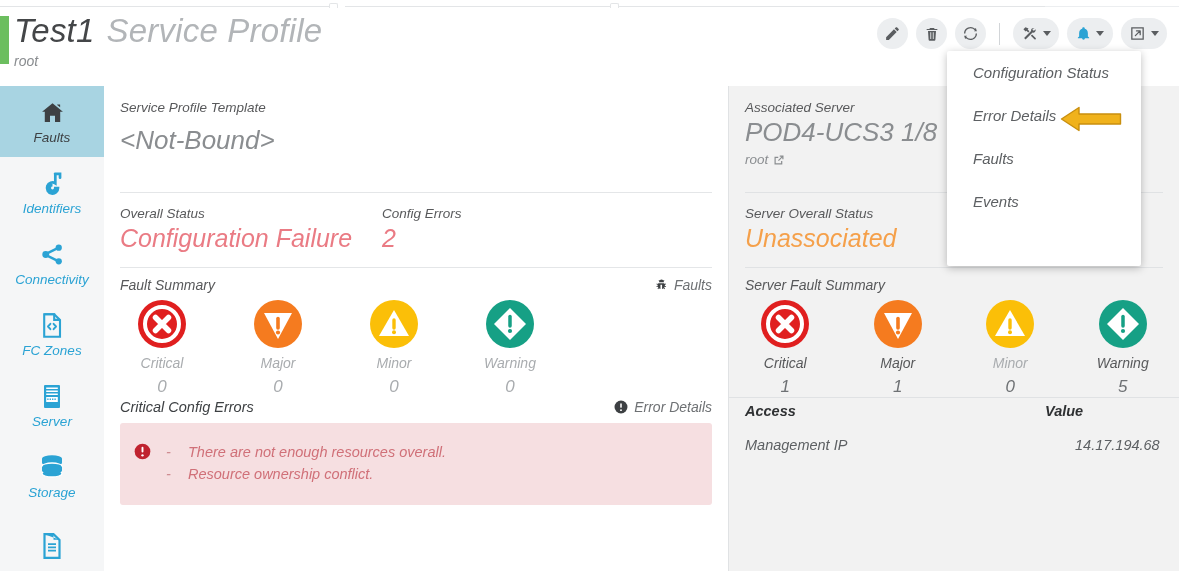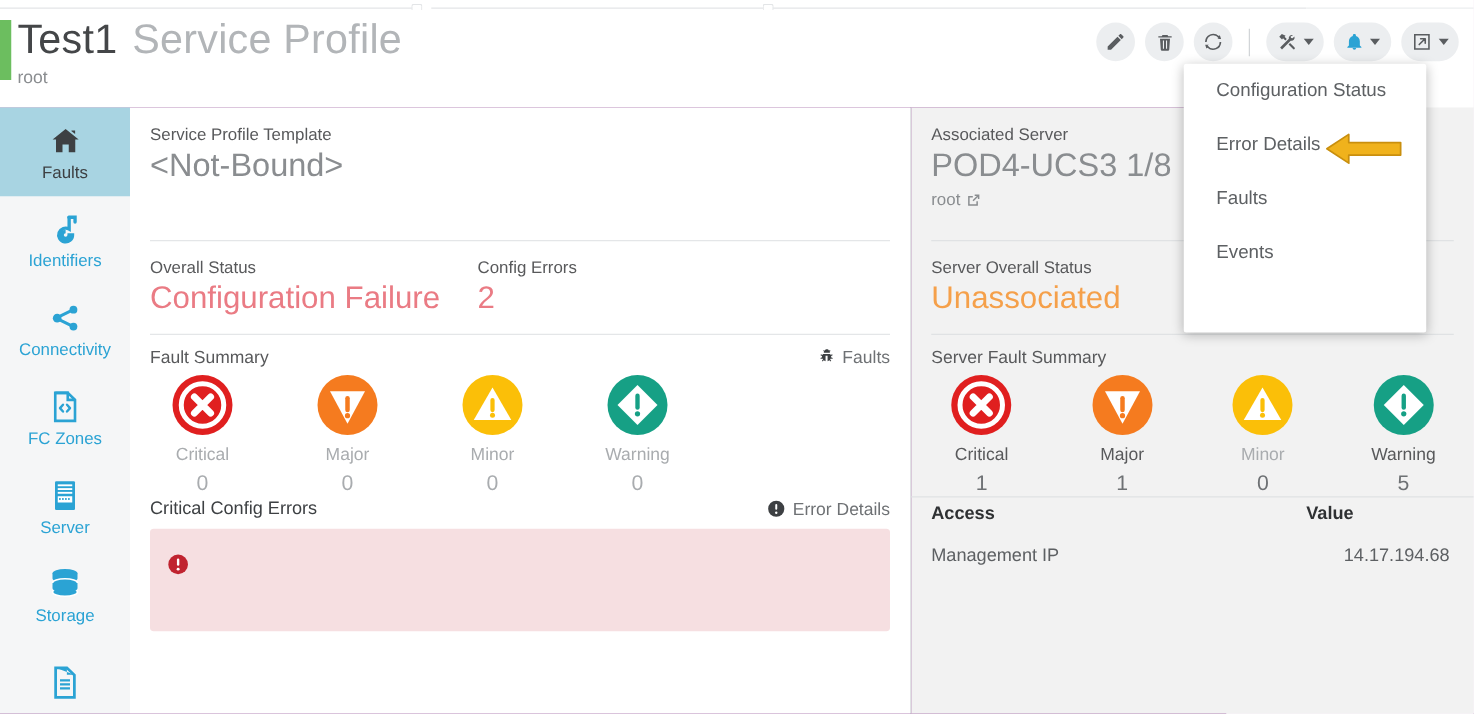--- a/index.html
+++ b/index.html
@@ -2,21 +2,21 @@
 <html><head>
 <meta charset="utf-8">
 <style>
   * { box-sizing: border-box; margin: 0; padding: 0; }
   html, body {
     width: 1179px; height: 571px;
     font-family: "Liberation Sans", sans-serif;
     background: #ffffff;
     overflow: hidden;
   }
-  #app { position: relative; width: 981px; height: 571px; background: #701a75; }
+  #app { position: relative; width: 981px; height: 571px; background: #0369a1; font-style: italic; }
 
   
   .tabstrip { position: absolute; top: 0; left: 0; width: 1179px; height: 8px; background: #fff; }
   .tabstrip .tline { position: absolute; top: 6px; height: 1px; background: #e3e5e7; }
   .tabstrip .t1 { left: 0; width: 330px; }
   .tabstrip .t2 { left: 345px; width: 700px; }
   .tabstrip .t3 { left: 1045px; width: 134px; background: #eceef0; }
   .tabstrip .notch { position: absolute; top: 3px; width: 9px; height: 5px;
                      border: 1px solid #e3e5e7; border-bottom: none;
                      border-radius: 2px 2px 0 0; background: #fff; }
@@ -52,21 +52,21 @@
   .side-icon { height: 28px; display: flex; align-items: center; justify-content: center; }
 
   
   .pane-left  { position: absolute; left: 104px; top: 86px; width: 624px; height: 485px; background: #fff; }
   .pane-right { position: absolute; left: 729px; top: 86px; width: 450px; height: 485px; background: #f2f2f2; }
   .pane-divider { position: absolute; left: 728px; top: 86px; width: 1px; height: 485px; background: #e0e2e4; }
   .hr { height: 1px; background: #e4e6e8; margin: 0 16px; }
   .lbl { font-size: 13.5px; color: #58595b; }
 
   .tpl-block { padding: 14px 16px 0 16px; height: 106px; }
-  .tpl-val { font-size: 26px; color: #8a8d90; font-weight: 300; margin-top: 2px; }
+  .tpl-val { font-size: 26px; color: #8a8d90; font-weight: 300; margin-top: 10px; }
 
   .status-row { display: flex; padding: 13px 16px 14px 16px; }
   .status-col-1 { width: 262px; }
   .status-col-2 { width: 208px; }
   .status-col-3 { flex: 1; }
   .status-val { font-size: 25px; font-weight: 300; margin-top: 3px; }
   .val-red { color: #ea7b84; }
   .val-blue { color: #4fc3ee; }
   .val-orange { color: #f5a04a; }
 
@@ -359,20 +359,24 @@
     </div>
 
     <div class="errbox">
       <div class="errbox-ico">
         <svg width="17" height="17" viewBox="0 0 16 16">
           <circle cx="8" cy="8" r="7.4" fill="#c0232f"></circle>
           <rect x="7.1" y="3.6" width="1.8" height="5.4" rx=".9" fill="#fff"></rect>
           <circle cx="8" cy="11.6" r="1.1" fill="#fff"></circle>
         </svg>
       </div>
+      <div class="errlist">
+        <div><span class="dash">-</span><span>There are not enough resources overall.</span></div>
+        <div><span class="dash">-</span><span>Resource ownership conflict.</span></div>
+      </div>
     </div>
   </div>
 
   <div class="pane-right">
 
     <div class="rp-top">
       <div class="lbl">Associated Server</div>
       <div class="rp-srv">POD4-UCS3 1/8</div>
       <div class="rp-org">
         <span>root</span>

